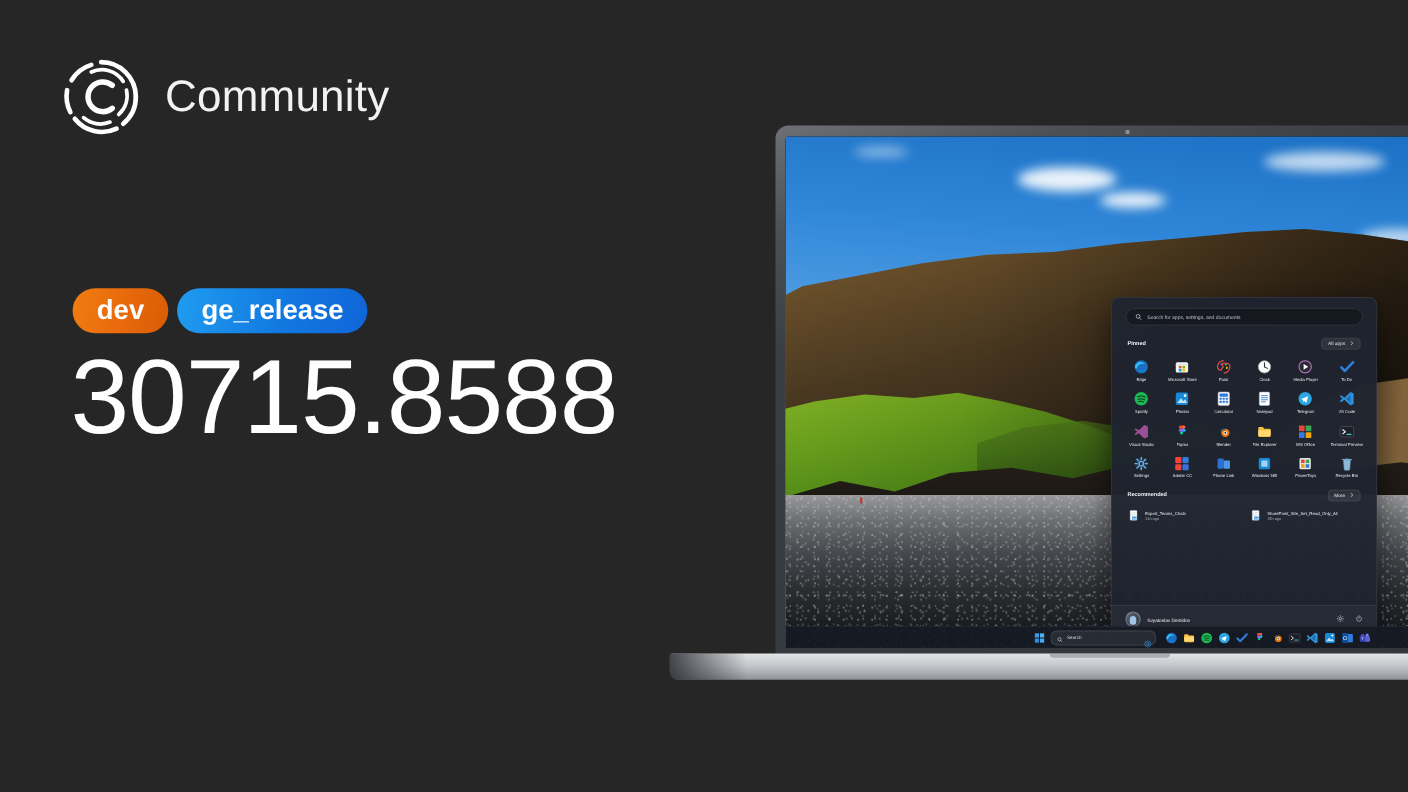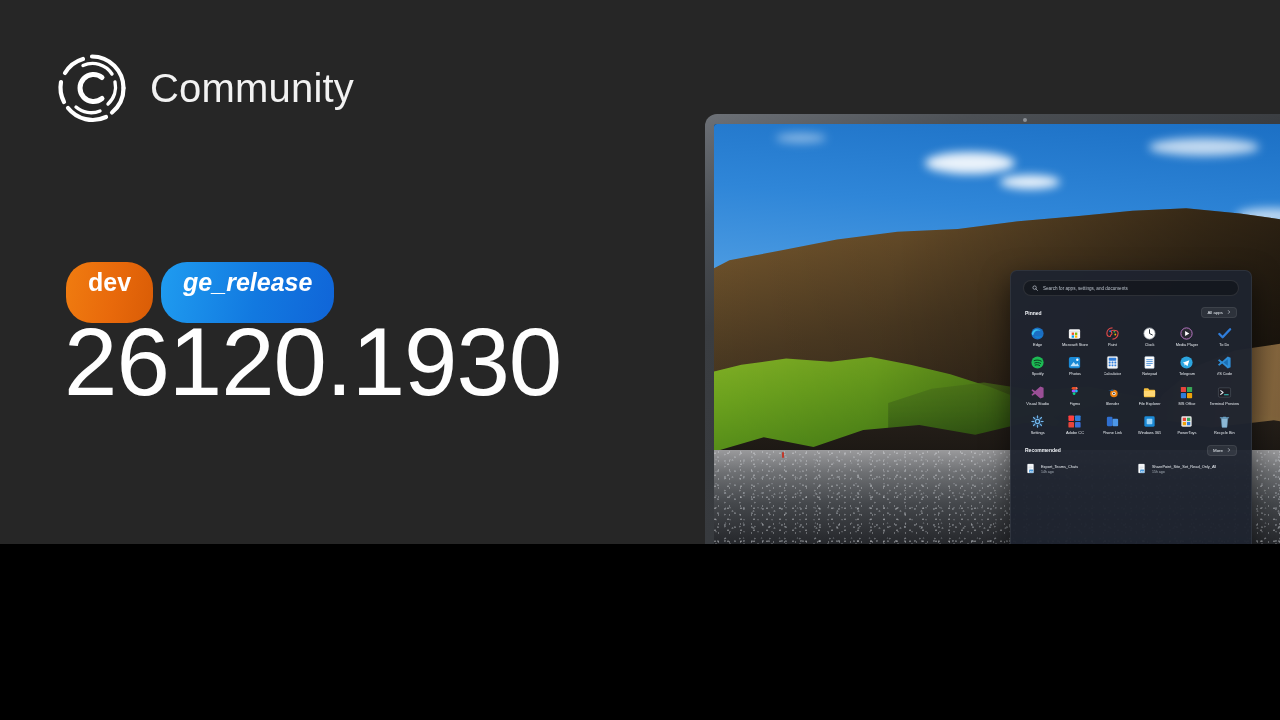--- a/index.html
+++ b/index.html
@@ -6,21 +6,21 @@
     margin: 0;
     padding: 0;
     background: #000;
   }
   body {
     font-family: "Liberation Sans", sans-serif;
   }
   #stage {
     position: relative;
     width: 1280px;
-    height: 544px;
+    height: 720px;
     background: #262626;
     overflow: hidden;
   }
 
   
   .brand {
     position: absolute;
     left: 56px;
     top: 52px;
     display: flex;
@@ -41,31 +41,30 @@
     left: 66px;
     top: 262px;
     display: flex;
     align-items: center;
     gap: 8px;
   }
   .badge {
     color: #fff;
     font-size: 25px;
     font-weight: bold;
-    padding: 8px 22px 28px 22px;
+    padding: 8px 22px 8px 22px;
     border-radius: 26px;
     line-height: 1;
     white-space: nowrap;
   }
   .badge-dev {
     background: linear-gradient(100deg, #f07c10 0%, #e8690b 55%, #d95c06 100%);
   }
   .badge-ge {
     background: linear-gradient(100deg, #1f9cf0 0%, #1279e0 55%, #1065d8 100%);
-    font-style: italic;
   }
 
   .version {
     position: absolute;
     left: 64px;
     top: 312px;
     color: #fefefe;
     font-size: 96px;
     font-weight: 400;
     letter-spacing: -1px;
@@ -412,21 +411,21 @@
       </svg>
     </span>
     <div class="brand-title">Community</div>
   </div>
 
   <div class="badges">
     <div class="badge badge-dev">dev</div>
     <div class="badge badge-ge">ge_release</div>
   </div>
 
-  <div class="version">26120.1930</div>
+  <div class="version">30715.8588</div>
 
   <div id="laptop">
     <div class="lid">
       <div class="webcam"></div>
       <div class="screen">
 
         <div class="wp">
           <div class="wp-sky"></div>
           <div class="cloud" style="left:34%; top:6%; width:90px; height:22px;"></div>
           <div class="cloud" style="left:46%; top:11%; width:60px; height:14px;"></div>

